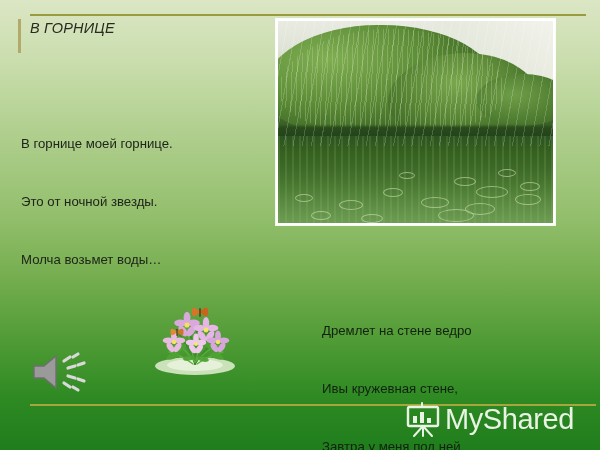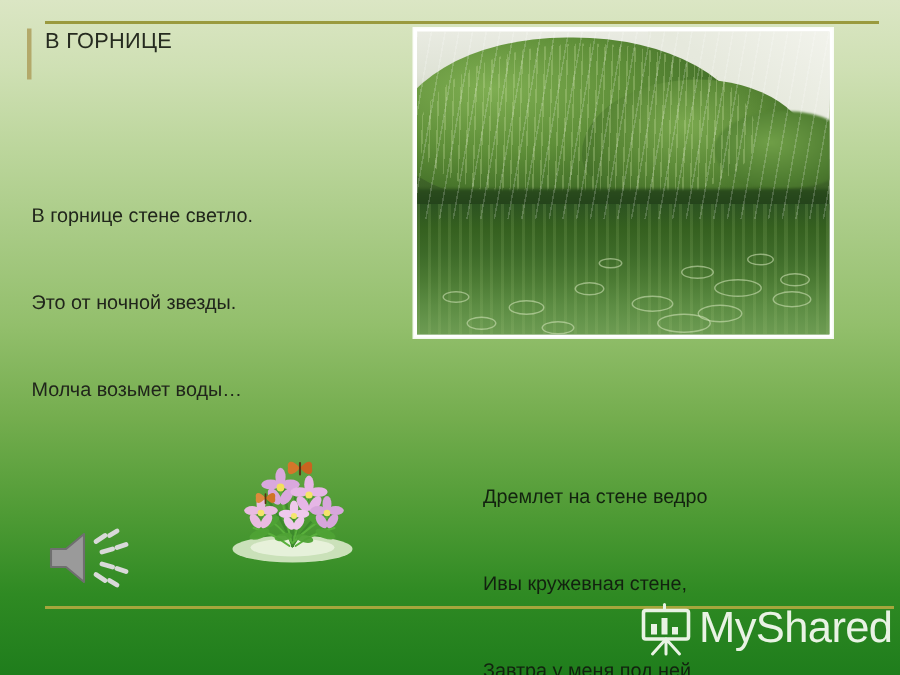--- a/index.html
+++ b/index.html
@@ -34,21 +34,21 @@
 
   
   .title-block{
     position:absolute;left:18px;top:19px;
     padding-left:9px;
     border-left:3px solid #b3a96a;
     height:34px;
   }
   .title-text{
     font-size:14.5px;color:#262b20;letter-spacing:.2px;
-    line-height:18px;white-space:nowrap;
+    line-height:18px;white-space:nowrap;font-style:italic;
   }
 
   
   .poem{
     position:absolute;
     font-size:13.2px;
     line-height:19.4px;
     color:#20251b;
     white-space:pre;
   }
@@ -141,21 +141,21 @@
       rgba(0,0,0,0) 1px, rgba(0,0,0,0) 9px);
   }
 
   
   .flowers{ position:absolute;left:143px;top:292px;width:104px;height:86px; }
   
   .speaker{ position:absolute;left:28px;top:347px;width:64px;height:50px; }
 
   
   .watermark{
-    position:absolute;left:424px;top:398px;height:42px;
+    position:absolute;left:403px;top:398px;height:42px;
     display:flex;align-items:center;gap:2px;text-align:center;
   }
   .wm-text{
     font-size:29px;color:#e9f3e4;letter-spacing:-0.4px;line-height:29px;
   }
 </style>
 </head>
 <body>
 
 <div id="slide">
@@ -191,21 +191,21 @@
         <i style="left:12%;top:84%;width:18px;height:7px;"></i>
         <i style="left:68%;top:74%;width:28px;height:10px;"></i>
         <i style="left:88%;top:46%;width:18px;height:7px;"></i>
       </div>
       <div class="rain"></div>
     </div>
   </div>
 
   <div class="poem left">
     <div class="stanza">
-      <div>В горнице стене светло.</div>
+      <div>В горнице моей горнице.</div>
       <div>Это от ночной звезды.</div>
       <div>Молча возьмет воды…</div>
     </div>
     <div class="stanza">
       
       
       
       
     </div>
   </div>

